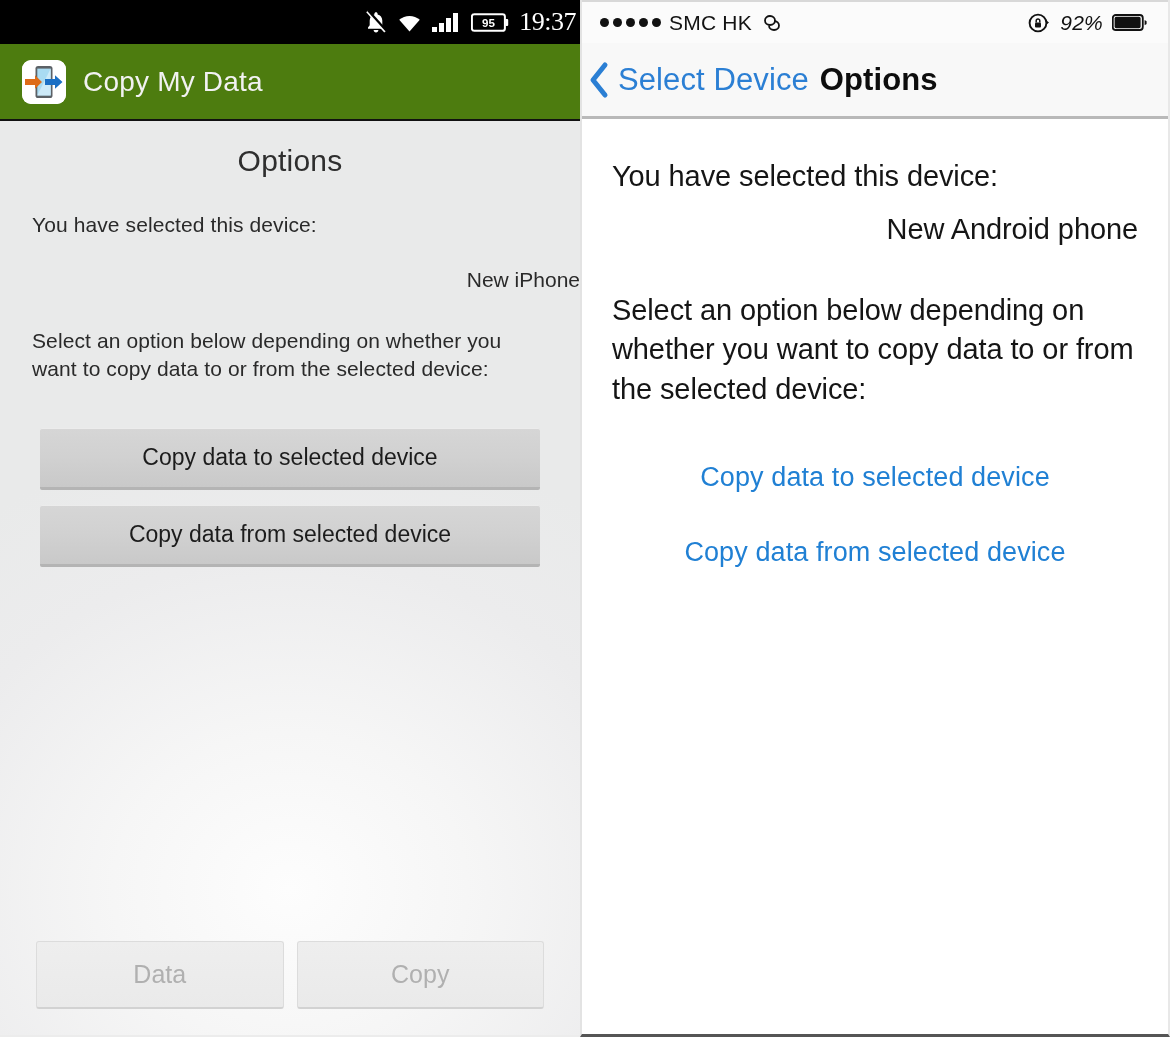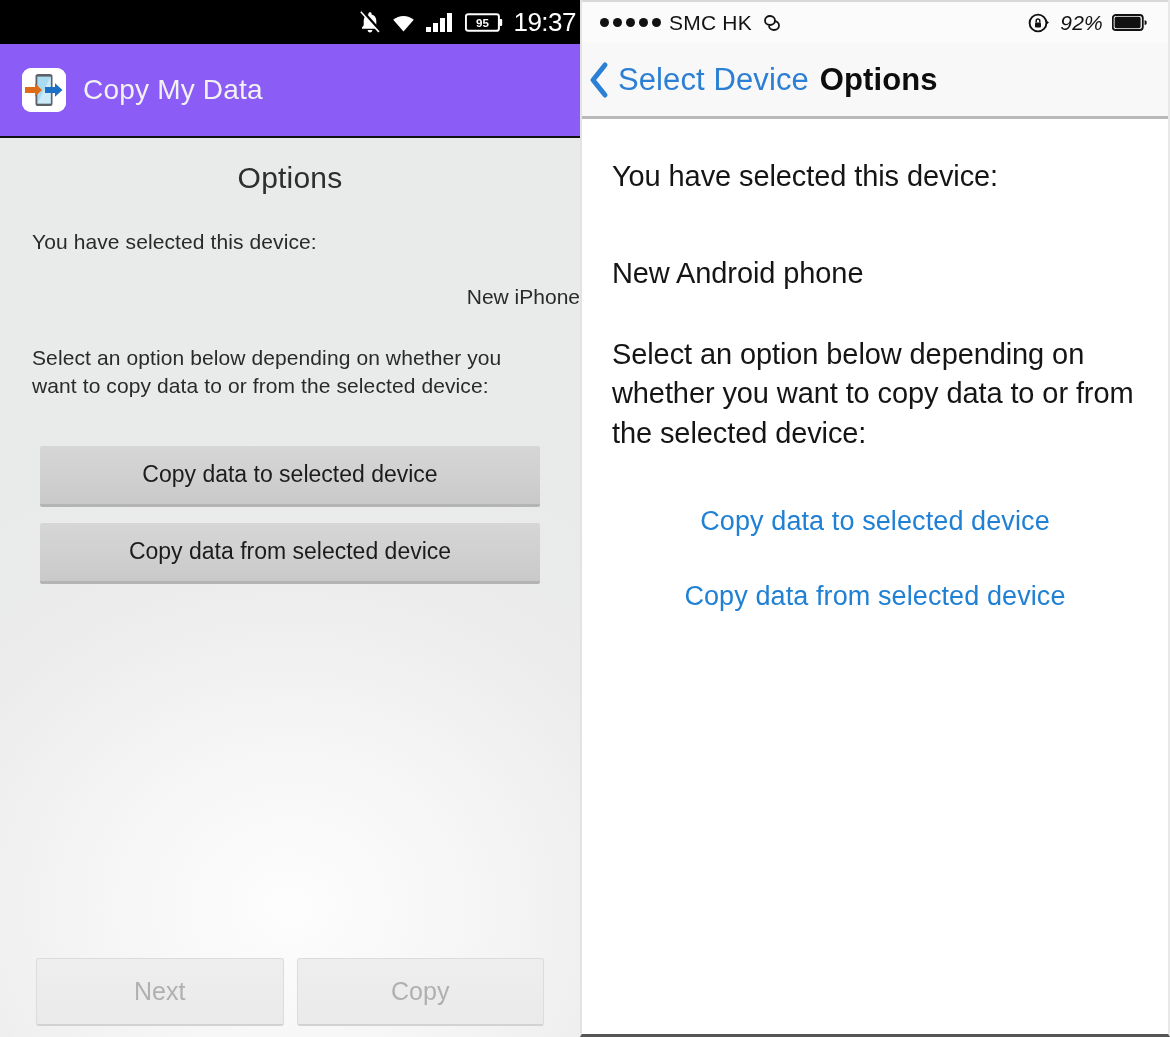--- a/index.html
+++ b/index.html
@@ -39,27 +39,27 @@
     padding-right: 4px;
     gap: 9px;
   }
 
   .sb-icon { display: block; }
 
   .android-clock {
     color: #ffffff;
     font-size: 26px;
     letter-spacing: -0.5px;
-    font-family: Liberation Sans, sans-serif;
+    font-family: Liberation Serif, serif;
     margin-left: 1px;
   }
 
   .android-actionbar {
-    height: 94px;
-    background: #8b5cf6;
+    height: 77px;
+    background: #4d7c0f;
     display: flex;
     align-items: center;
     padding-left: 22px;
     gap: 17px;
     border-bottom: 2px solid #111;
   }
 
   .app-icon {
     width: 44px;
     height: 44px;
@@ -282,22 +282,22 @@
     font-size: 29px;
     color: #151515;
     line-height: 1.37;
     margin-top: 38px;
     letter-spacing: -0.1px;
   }
 
   .ios-device {
     font-size: 29px;
     color: #151515;
-    text-align: left;
-    margin-top: 60px;
+    text-align: right;
+    margin-top: 16px;
     letter-spacing: -0.1px;
   }
 
   .ios-para2 {
     font-size: 29px;
     color: #151515;
     line-height: 1.37;
     margin-top: 45px;
     letter-spacing: -0.1px;
   }
@@ -373,21 +373,21 @@
       <div class="android-para">You have selected this device:</div>
       <div class="android-device">New iPhone</div>
       <div class="android-para2">Select an option below depending on whether you want to copy data to or from the selected device:</div>
 
       <div class="android-buttons">
         <button class="holo-button">Copy data to selected device</button>
         <button class="holo-button">Copy data from selected device</button>
       </div>
 
       <div class="android-navbuttons">
-        <div class="holo-button-disabled">Next</div>
+        <div class="holo-button-disabled">Data</div>
         <div class="holo-button-disabled">Copy</div>
       </div>
     </div>
   </div>
 
   <div class="ios-panel">
 
     <div class="ios-statusbar">
       <div class="ios-sb-left">
         <span class="ios-dots">

